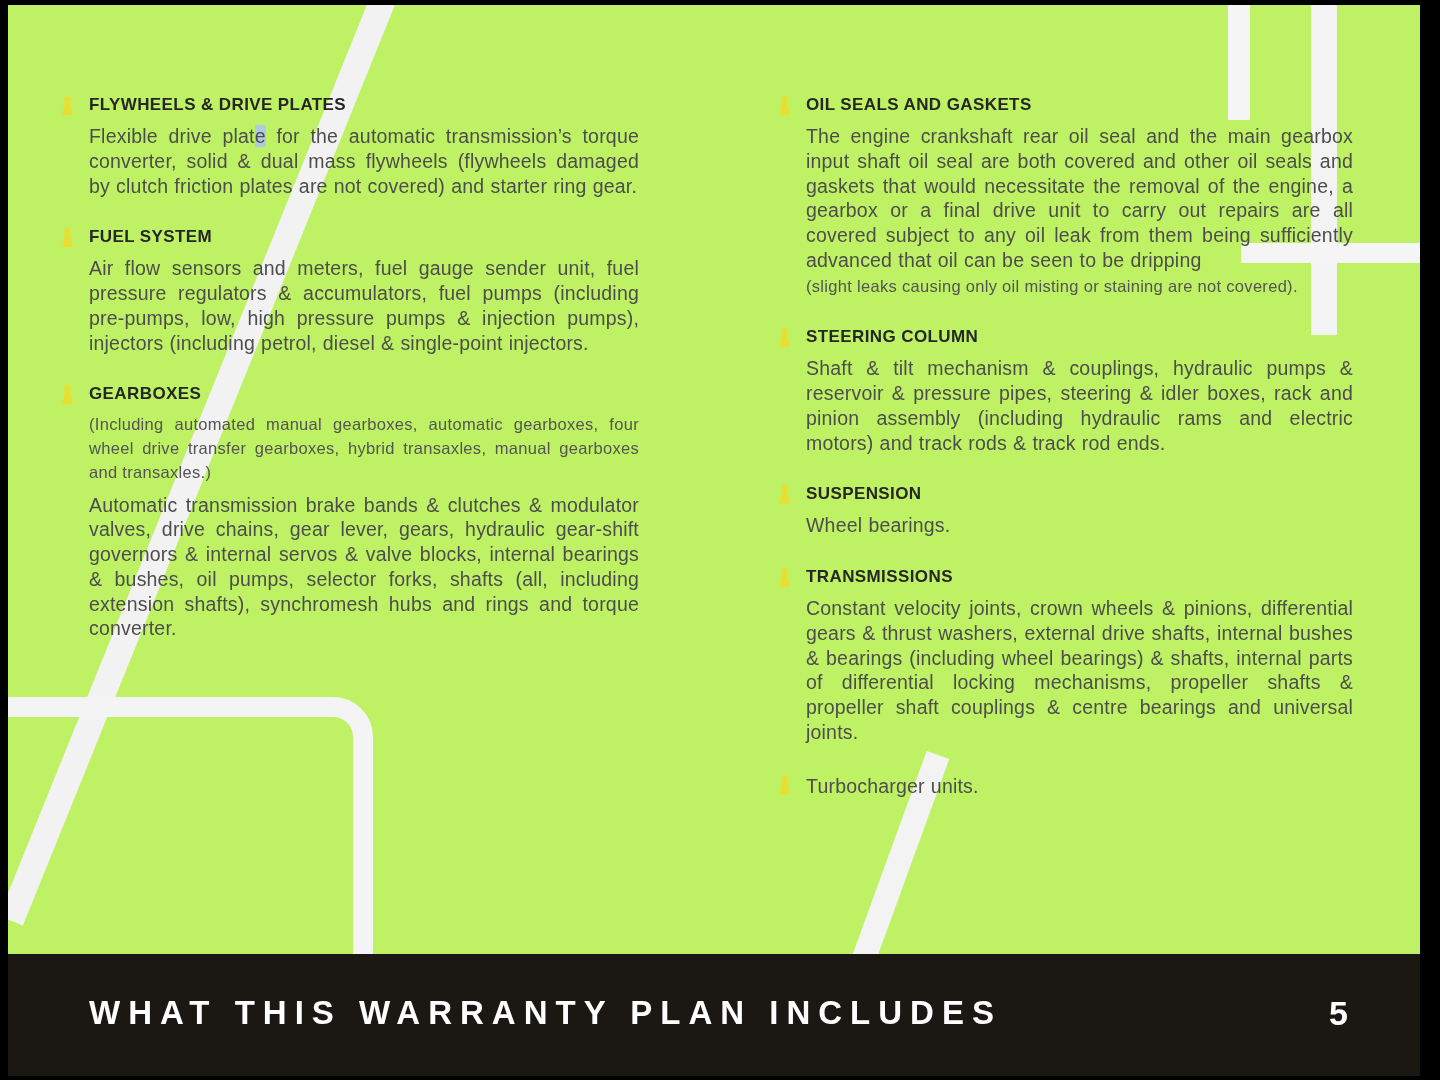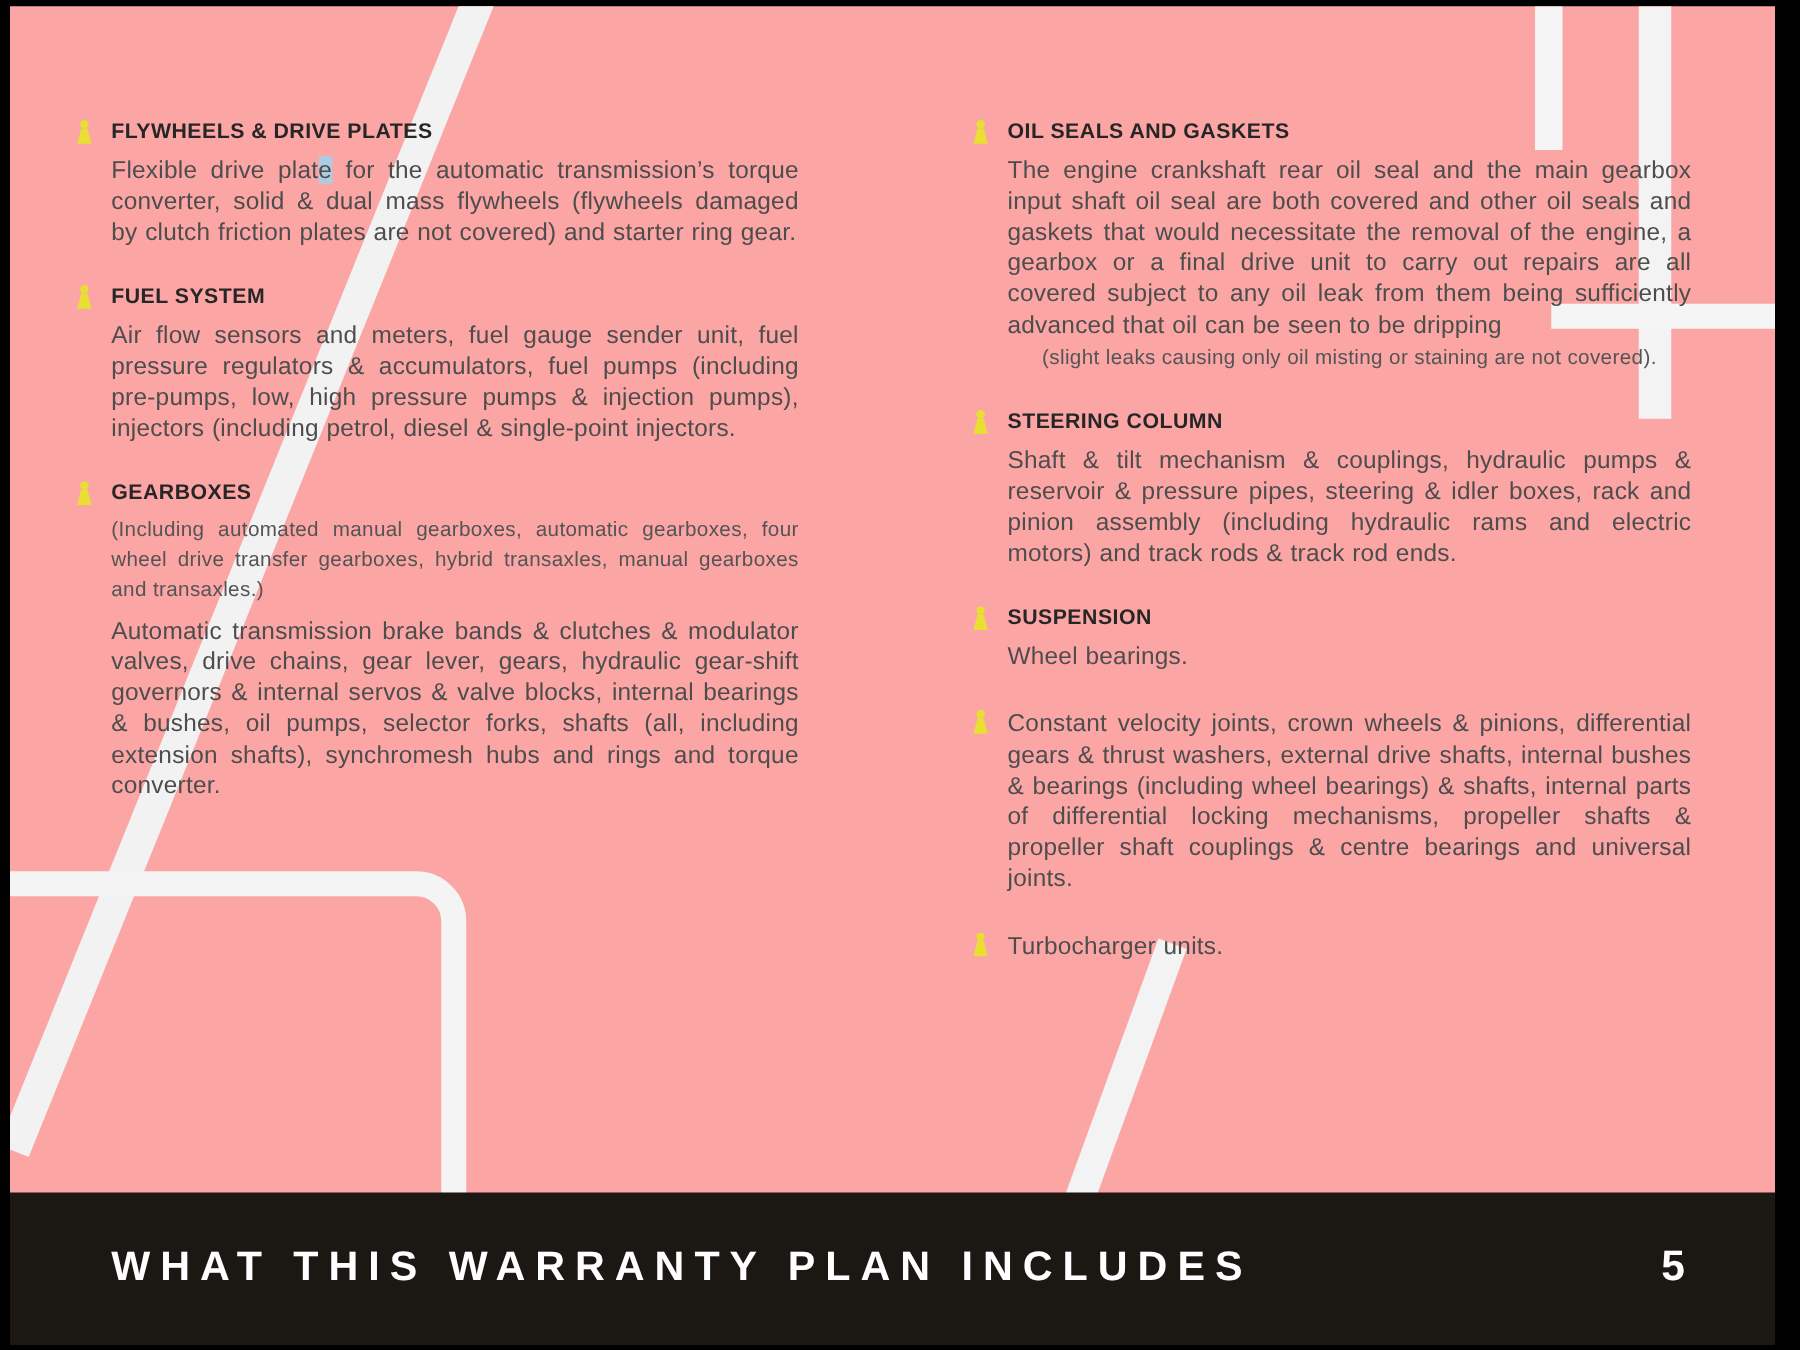--- a/index.html
+++ b/index.html
@@ -4,21 +4,21 @@
 <style>
   html,body { margin:0; padding:0; }
   body {
     width:1440px; height:1080px; position:relative;
     background:#000;
     font-family:"Liberation Sans", sans-serif;
     overflow:hidden;
   }
   .page {
     position:absolute; top:5px; left:8px; right:20px; bottom:4px;
-    background:#fca5a5; overflow:hidden;
+    background:#bef264; overflow:hidden;
   }
   
   .wm { position:absolute; background:#f2f2f2; pointer-events:none; }
   .wm-diag1 { left:372px; top:-30px; width:26px; height:1020px; transform:rotate(22deg); transform-origin:top center; }
   .wm-diag2 { left:918px; top:750px; width:24px; height:230px; transform:rotate(20deg); transform-origin:top center; background:#f3f3f3; }
   .wm-band1 { left:1303px; top:0; width:26px; height:330px; background:#f3f3f3; }
   .wm-band2 { left:1220px; top:0; width:22px; height:115px; background:#f5f5f5; }
   .wm-hband { left:1233px; top:238px; width:180px; height:20px; background:#f5f5f5; }
   .wm-rect  { left:-60px; top:692px; width:385px; height:420px; background:transparent; border:20px solid #f4f4f4; border-radius:40px; }
 
@@ -36,21 +36,21 @@
     letter-spacing:0.4px; color:#262626;
   }
   p.body {
     margin:0; font-size:19.5px; line-height:1.27; color:#4d4d4d;
     text-align:justify; letter-spacing:0.2px; word-spacing:0.5px;
   }
   p.small {
     margin:0 0 8px 0; font-size:16.5px; line-height:1.44; color:#545454;
     text-align:justify; letter-spacing:0.3px;
   }
-  p.note { margin:2px 0 0 0; text-align:center; }
+  p.note { margin:2px 0 0 0; text-align:left; }
   .sel { background:#aecbe2; }
 
   .footer {
     position:absolute; left:0; right:0; bottom:0; height:118px;
     background:#1b1712; display:flex; align-items:center;
     justify-content:space-between; padding:0 72px 4px 81px;
   }
   .footer-title { color:#ffffff; font-size:33px; font-weight:bold; letter-spacing:8px; white-space:nowrap; }
   .footer-page  { color:#ffffff; font-size:34px; font-weight:bold; }
 </style>
@@ -154,20 +154,21 @@
     </div>
 
     <div class="sec">
       <span class="bullet">
         <svg viewBox="0 0 14 19">
             <circle cx="7" cy="3.2" r="3.2"></circle>
             <path d="M4.6 6.4 L9.4 6.4 L12.4 18 L1.6 18 Z"></path>
           </svg>
       </span>
       <div class="sec-txt">
+        <h3>TRANSMISSIONS</h3>
         <p class="body">Constant velocity joints, crown wheels &amp; pinions, differential gears &amp; thrust washers, external drive shafts, internal bushes &amp; bearings (including wheel bearings) &amp; shafts, internal parts of differential locking mechanisms, propeller shafts &amp; propeller shaft couplings &amp; centre bearings and universal joints.</p>
       </div>
     </div>
 
     <div class="sec">
       <span class="bullet">
         <svg viewBox="0 0 14 19">
             <circle cx="7" cy="3.2" r="3.2"></circle>
             <path d="M4.6 6.4 L9.4 6.4 L12.4 18 L1.6 18 Z"></path>
           </svg>

